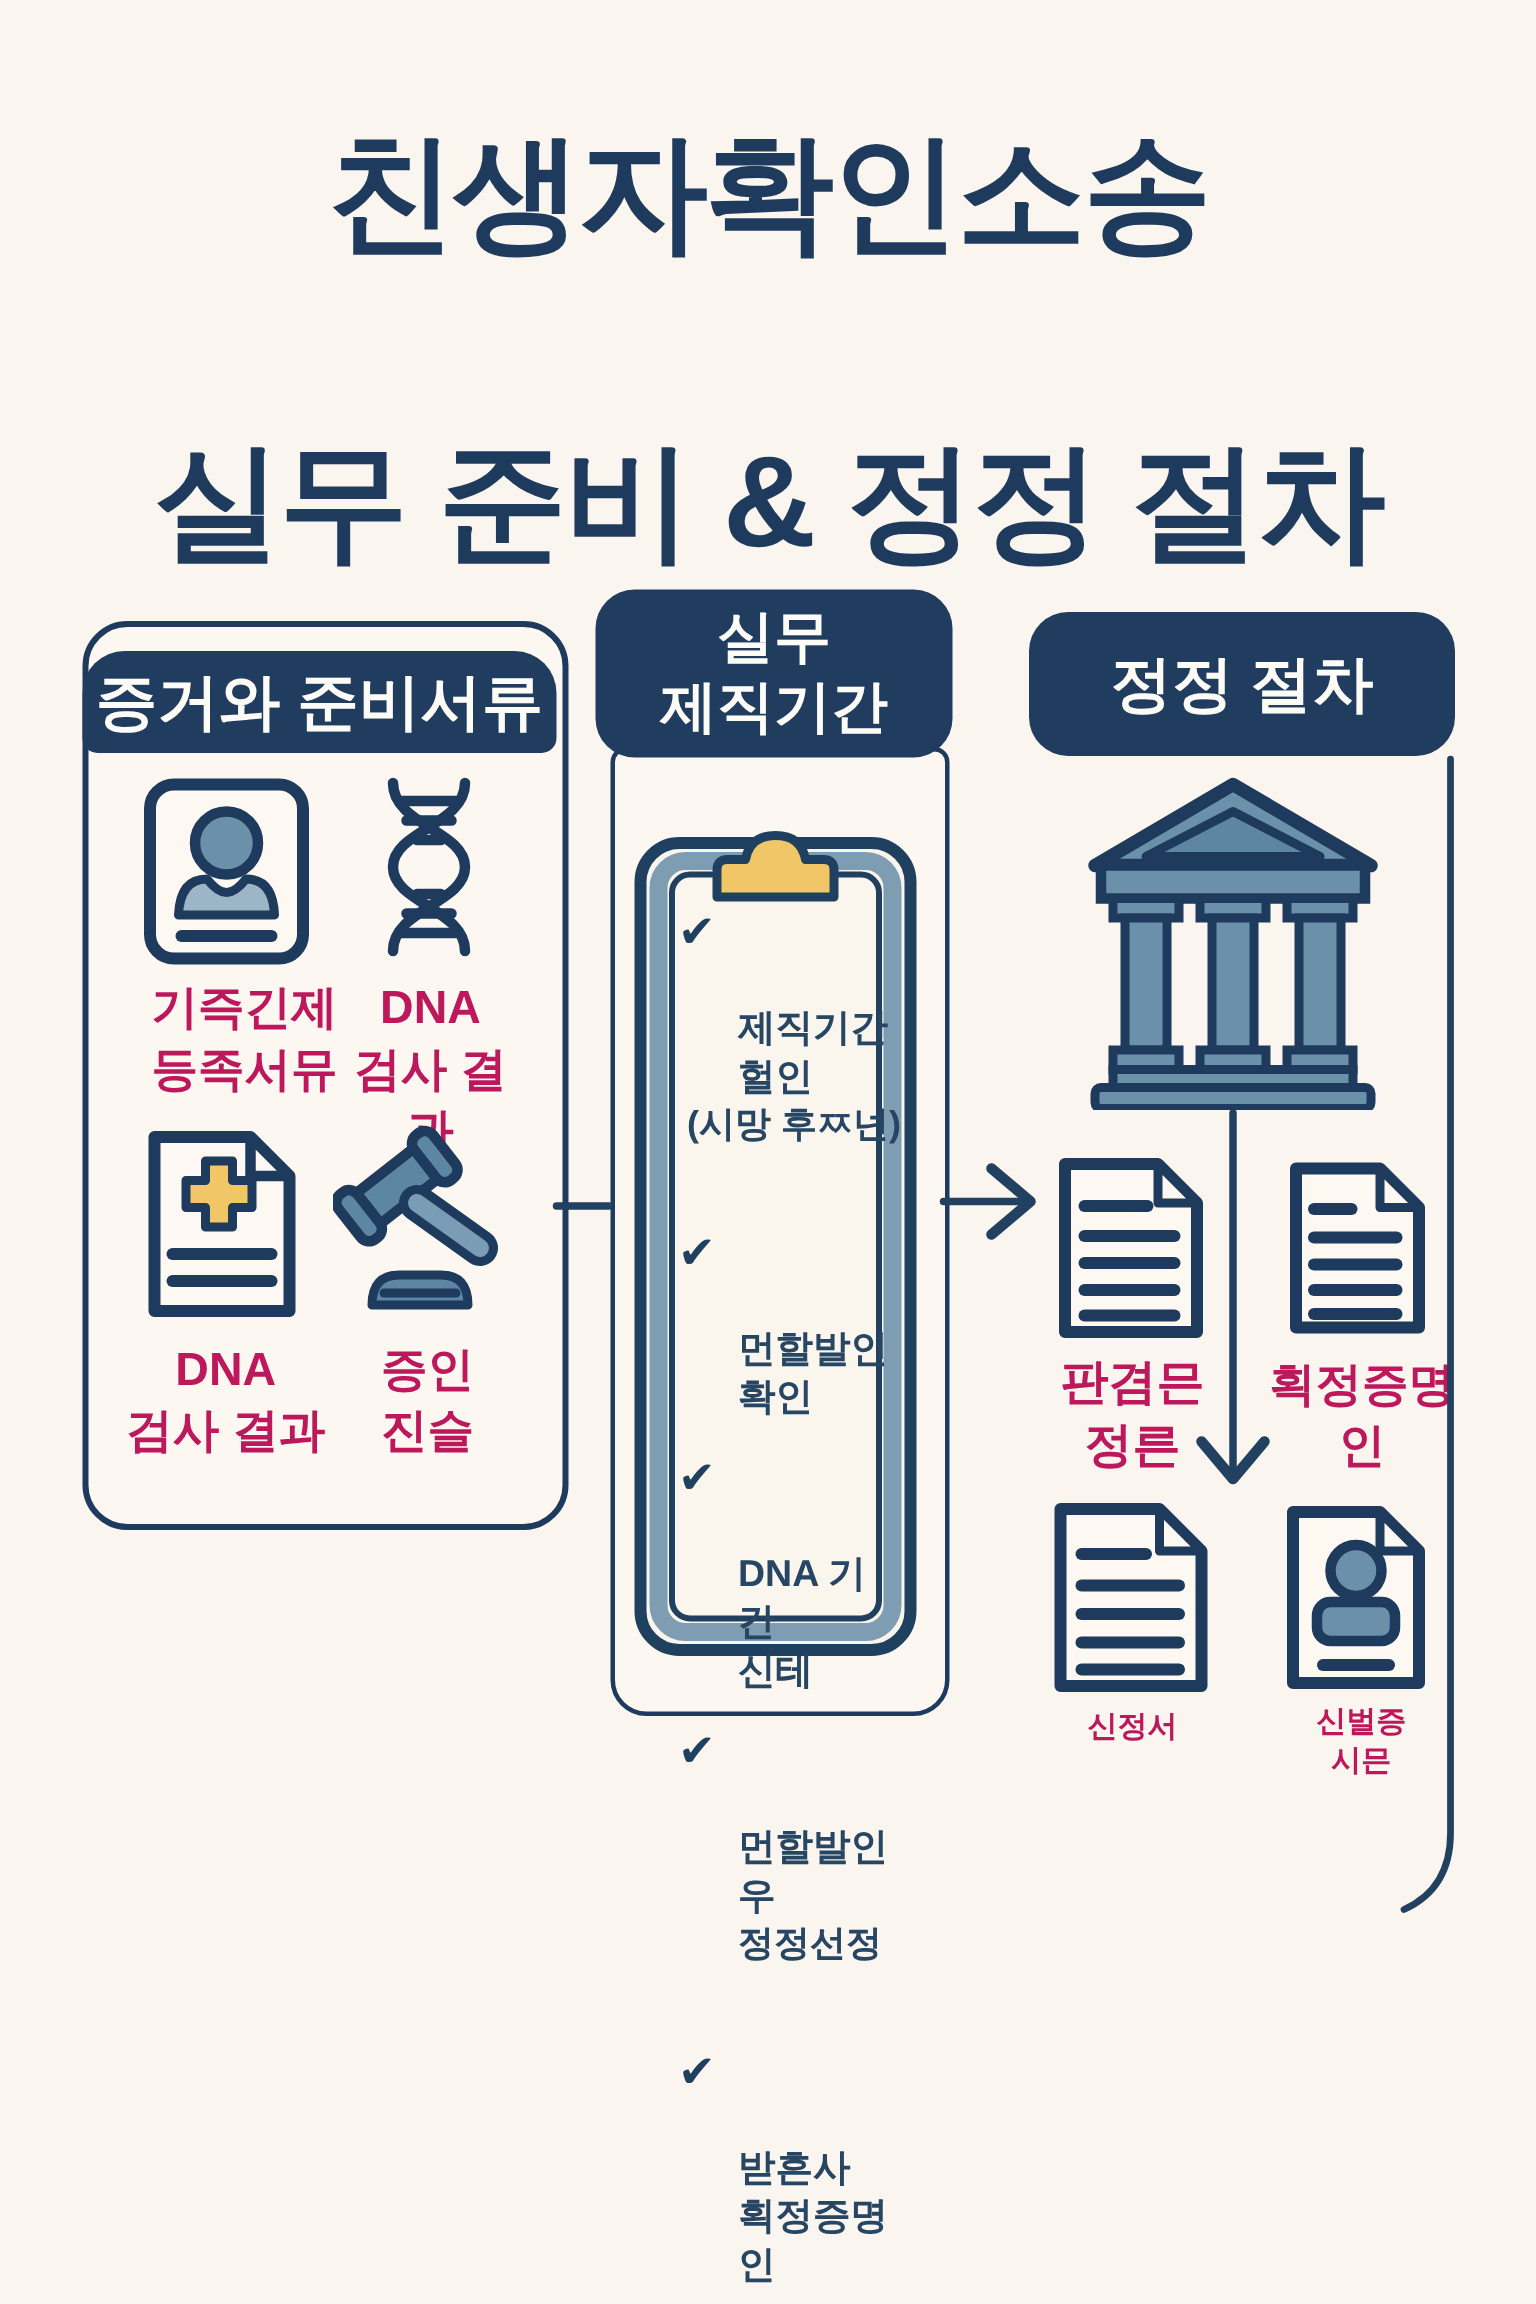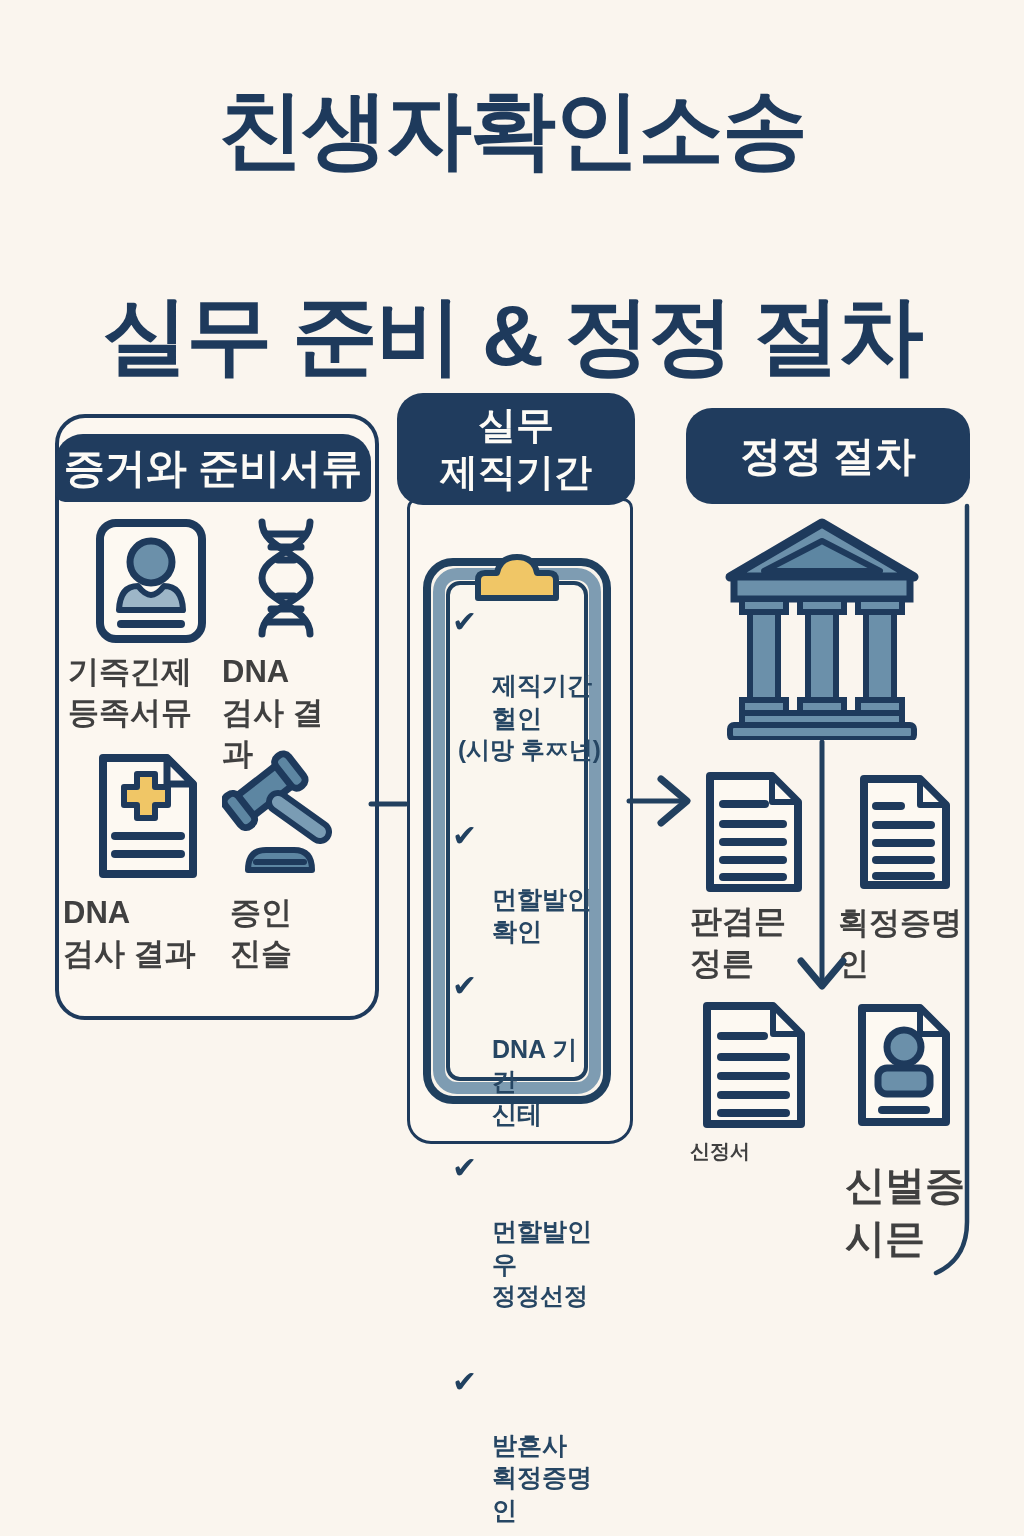--- a/index.html
+++ b/index.html
@@ -16,21 +16,21 @@
   }
   .panel-hdr{
     position:absolute;background:#203c5e;border-radius:26px;
     display:flex;align-items:center;justify-content:center;
     color:#fdfbf6;font-weight:800;text-align:center;z-index:3;
   }
   .box{
     position:absolute;background:#fcf7f0;border:4px solid #1e3a5c;z-index:1;
   }
   .lbl{
-    position:absolute;text-align:left;font-weight:700;color:#404040;
+    position:absolute;text-align:center;font-weight:700;color:#be185d;
     font-size:31px;line-height:1.32;white-space:pre-line;z-index:2;
   }
   .icon{position:absolute;z-index:2;}
   .check-item{
     position:relative;padding-left:40px;font-size:25px;font-weight:700;
     color:#264663;line-height:1.3;white-space:pre-line;
   }
   .check-item .chk{
     position:absolute;left:0;top:-2px;font-size:30px;font-weight:900;color:#20405f;
   }
@@ -229,21 +229,21 @@
     <svg width="98" height="126" viewBox="0 0 98 126">
       <path d="M7,6 h58 l26,26 v88 h-84 z" fill="#fdf9f2" stroke="#1e3a5c" stroke-width="8" stroke-linejoin="round"></path>
       <path d="M65,6 l26,26 h-26 z" fill="#fdf9f2" stroke="#1e3a5c" stroke-width="6" stroke-linejoin="round"></path>
       <circle cx="49" cy="45" r="17" fill="#6b90aa" stroke="#1e3a5c" stroke-width="7"></circle>
       <rect x="23" y="66" width="52" height="26" rx="9" fill="#6b90aa" stroke="#1e3a5c" stroke-width="7"></rect>
       <line x1="27" y1="108" x2="71" y2="108" stroke="#1e3a5c" stroke-width="8" stroke-linecap="round"></line>
     </svg>
   </div>
 
   <div class="lbl" style="left:690px;top:1138px;width:130px;font-size:20px;">신정서</div>
-  <div class="lbl" style="left:845px;top:1135px;width:125px;font-size:40px;margin-top:24px;">신벌증
+  <div class="lbl" style="left:845px;top:1135px;width:125px;font-size:20px;">신벌증
 시믄</div>
 
   <svg class="overlay" width="1024" height="1536" viewBox="0 0 1024 1536">
     <g stroke="#22405f" fill="none" stroke-linecap="round" stroke-linejoin="round">
 
       <line x1="371" y1="804" x2="406" y2="804" stroke-width="5"></line>
 
       <line x1="629" y1="801" x2="681" y2="801" stroke-width="5"></line>
       <polyline points="661,779 687,801 661,823" stroke-width="7"></polyline>
 

